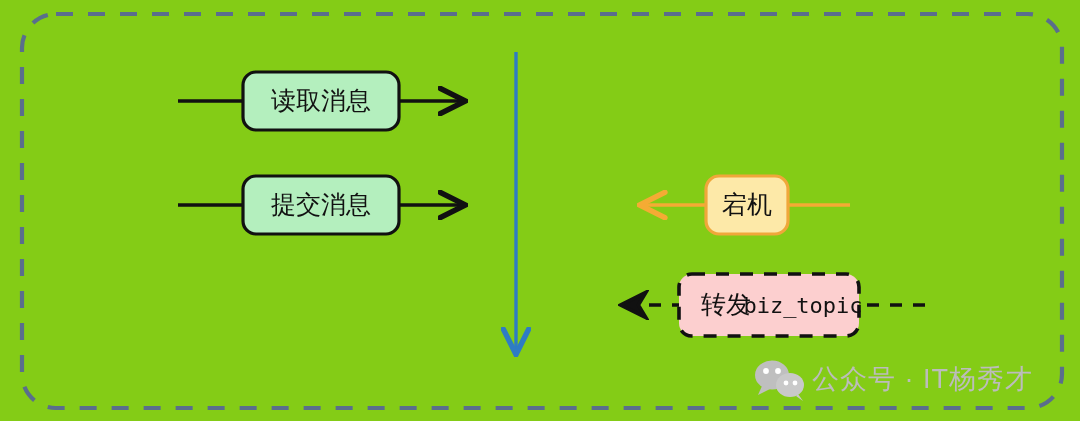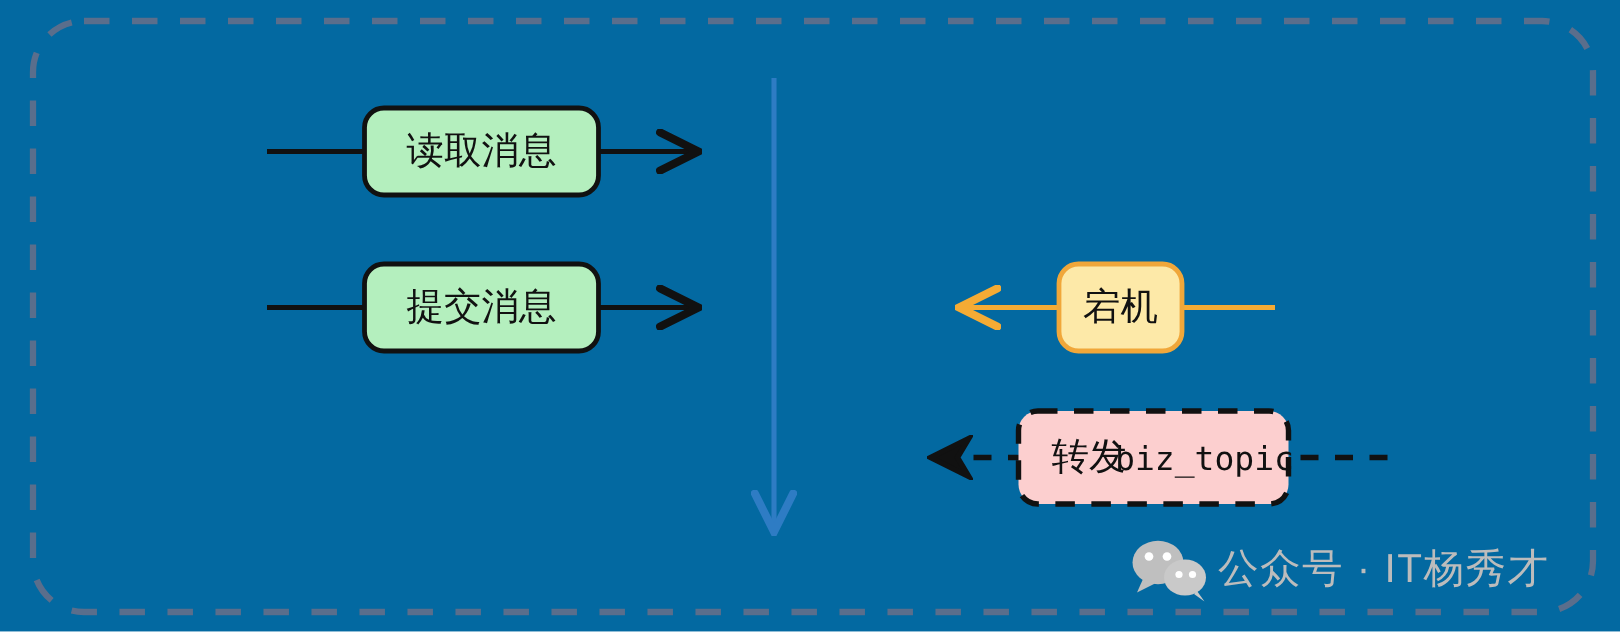--- a/index.html
+++ b/index.html
@@ -7,21 +7,21 @@
     padding: 0;
     background: #ffffff;
   }
   body {
     font-family: "Liberation Sans", sans-serif;
   }
   #canvas {
     position: relative;
     width: 1080px;
     height: 421px;
-    background: #0369a1;
+    background: #84cc16;
     overflow: hidden;
   }
   #diagram-svg {
     position: absolute;
     left: 0;
     top: 0;
     width: 1080px;
     height: 421px;
   }
   .node-label {

